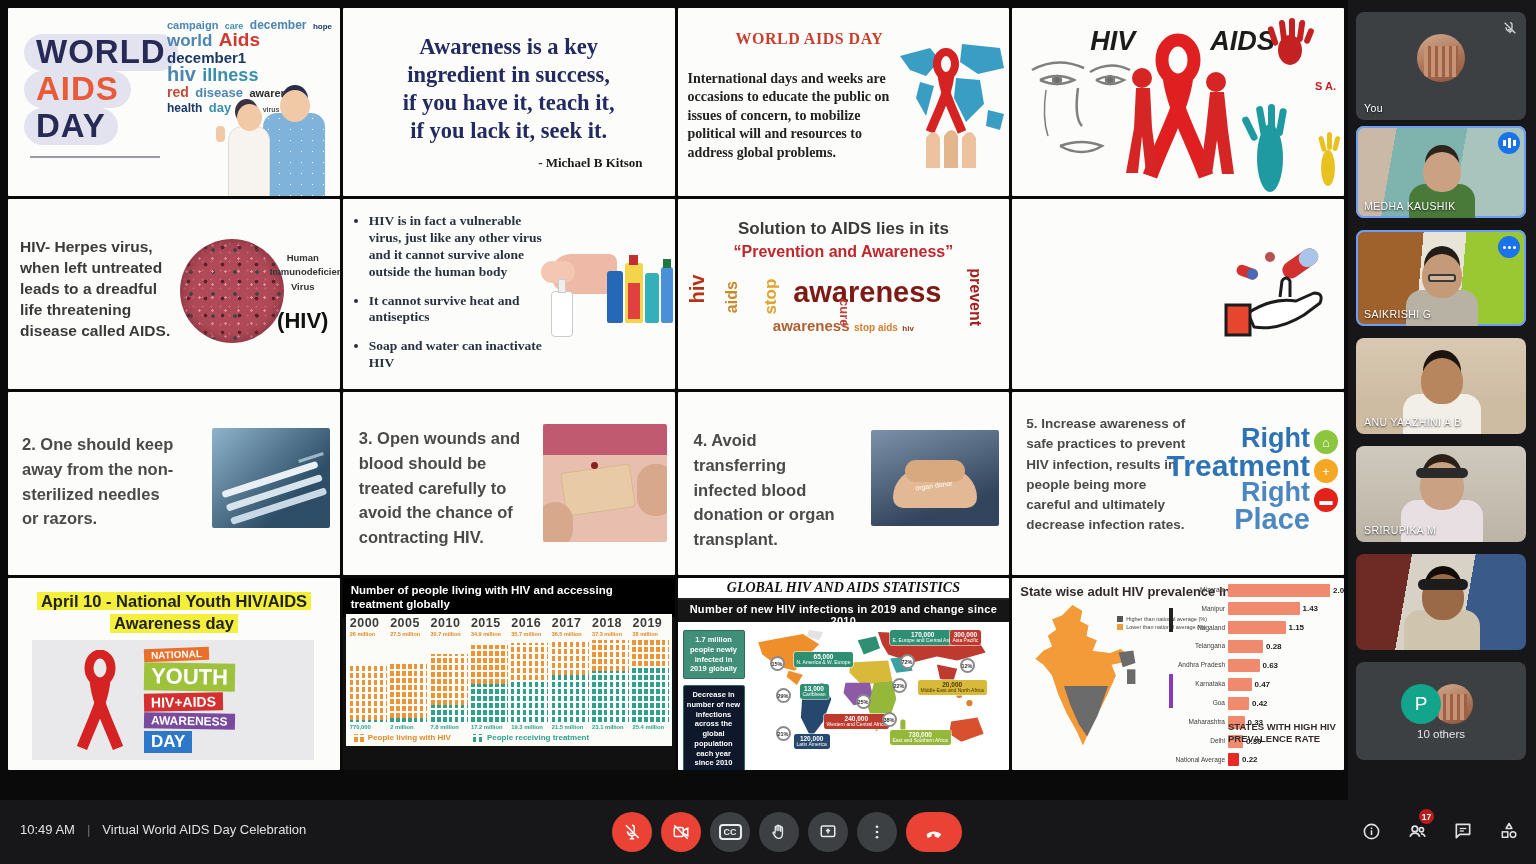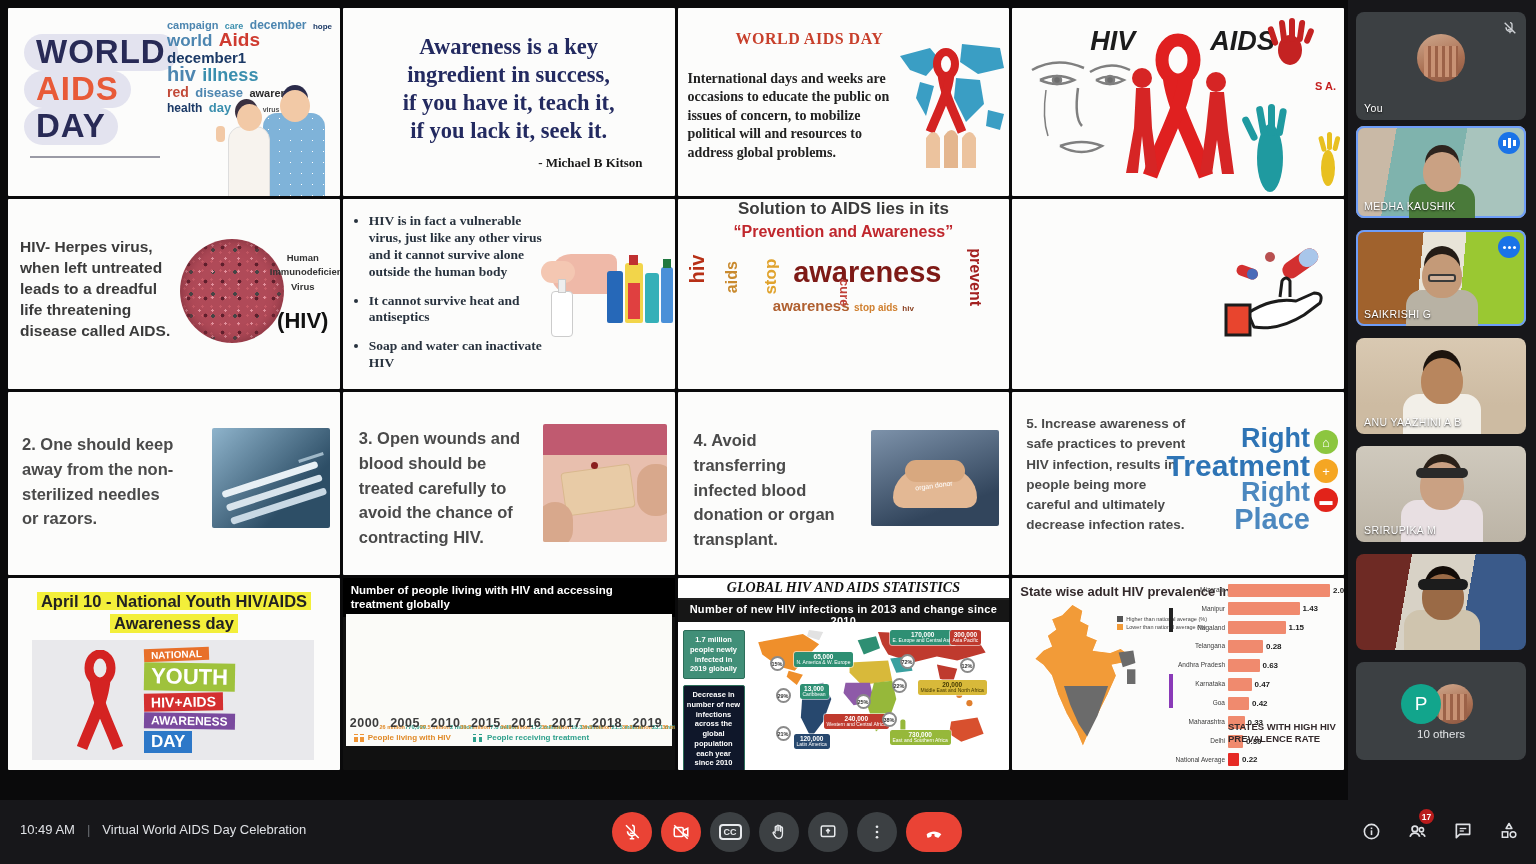--- a/index.html
+++ b/index.html
@@ -28,21 +28,21 @@
 .s4-word{position:absolute;font-weight:700;font-size:27px;color:#1c1c1c;font-style:italic}
 
 .s5-body{position:absolute;left:12px;top:38px;width:158px;font-size:15.5px;font-weight:600;line-height:1.35;color:#3b3b3b}
 .virus{position:absolute;left:172px;top:40px;width:104px;height:104px;border-radius:50%;background-color:#b04a58;background-image:radial-gradient(#5e1f2c 16%,transparent 17%),radial-gradient(#e2909c 13%,transparent 14%),radial-gradient(#454545 11%,transparent 12%),radial-gradient(#c65a66 18%,transparent 19%);background-size:17px 17px,13px 13px,22px 22px,9px 9px;box-shadow:inset 0 0 14px #7a2e3a}
 .s5-right{position:absolute;right:4px;top:52px;width:66px;text-align:center}
 
 .s6-list{position:absolute;left:10px;top:14px;width:198px;font-family:"Liberation Serif",serif;font-weight:700;color:#28323e;font-size:13.5px;line-height:1.25}
 .s6-list li{margin-bottom:12px;margin-left:16px}
 .bottle{position:absolute;border-radius:3px 3px 2px 2px}
 
-.s7{height:100%;text-align:center;}
+.s7{height:100%;text-align:center;padding-top:20px}
 .s7-l1{font-size:17px;font-weight:700;color:#3a3a3a}
 .s7-l2{font-size:16px;font-weight:700;color:#c0272d;margin-top:4px}
 .s7-cloud{margin-top:18px;line-height:.9;position:relative}
 .s7-cloud span{display:inline-block;font-weight:800}
 
 .tip{position:absolute;font-size:16.5px;line-height:1.5;color:#4a4a4a;font-weight:600}
 .photo{position:absolute;border-radius:2px;overflow:hidden}
 
 .s12-right{position:absolute;right:6px;top:34px;display:flex;align-items:flex-start}
 .s12-txt{text-align:right;color:#2e74b5;font-weight:700;line-height:.95}
@@ -50,21 +50,21 @@
 .circ{width:24px;height:24px;border-radius:50%;color:#fff;display:flex;align-items:center;justify-content:center;font-size:13px}
 
 .hl{background:#f3ef3a;color:#222;font-weight:700;font-size:16.5px;padding:0 4px}
 .s13-panel{position:absolute;left:24px;top:62px;width:282px;height:120px;background:#e9e9ec}
 .blockword{display:block;color:#fff;font-weight:800;width:max-content;padding:1px 7px;margin:2px 0}
 
 .s14{background:#111}
 .s14-head{background:#000;color:#fff;font-weight:700;font-size:11.5px;padding:5px 8px;line-height:1.25}
 .s14-body{position:absolute;left:3px;right:3px;top:36px;bottom:24px;background:#fbfbf8}
 .pcols{position:absolute;left:4px;right:2px;top:2px;bottom:16px;display:flex;justify-content:space-between}
-.pcol{width:37px;display:flex;flex-direction:row;align-items:flex-end}
+.pcol{width:37px;display:flex;flex-direction:column;align-items:flex-start}
 .pyear{font-size:12.5px;font-weight:700;color:#3c3c3c;letter-spacing:.5px}
 .ptop{font-size:5.5px;color:#e08a28;font-weight:700;margin-top:1px;white-space:nowrap}
 .pstackwrap{flex:1;display:flex;flex-direction:column;justify-content:flex-end;width:100%}
 .pstack{display:flex;flex-direction:column;width:100%}
 .pp{background-color:#fff}
 .pp-hiv{background-image:repeating-linear-gradient(0deg,transparent 0 5px,#fbfbf8 5px 7px),repeating-linear-gradient(90deg,#ef9434 0 3.5px,transparent 3.5px 6px)}
 .pp-treat{background-image:repeating-linear-gradient(0deg,transparent 0 5px,#fbfbf8 5px 7px),repeating-linear-gradient(90deg,#2fa08c 0 3.5px,transparent 3.5px 6px)}
 .pbot{font-size:5.8px;color:#2fa08c;font-weight:700;margin-top:2px;white-space:nowrap}
 .s14-leg{position:absolute;left:8px;bottom:4px;display:flex;gap:22px;align-items:center}
 .s14-leg .li{display:flex;gap:4px;align-items:center;font-size:8px;font-weight:700}
@@ -468,21 +468,21 @@
         <div class="li" style="color:#2fa08c">
                 <span class="lsw pp-treat"></span>
                 <span>People receiving treatment</span>
               </div>
       </div>
     </div>
   </div>
 
   <div class="slide" style="background:#161616">
     <div class="s15-title">GLOBAL HIV AND AIDS STATISTICS</div>
-    <div class="s15-sub">Number of new HIV infections in 2013 and change since 2010</div>
+    <div class="s15-sub">Number of new HIV infections in 2019 and change since 2010</div>
     <div class="s15-body">
       <div class="abs" style="left:5px;top:8px;width:62px">
         <div class="gbox">1.7 million people newly infected in 2019 globally</div>
         <div class="gbox" style="margin-top:6px;background:#0f172a">Decrease in number of new infections across the global population each year since 2010</div>
 
       </div>
       <svg class="abs" style="left:70px;top:4px" width="258" height="132" viewBox="0 0 250 130">
         <path d="M8 16 L52 8 L68 18 L56 30 L44 44 L28 40 L12 28 Z" fill="#ef8f2b"></path>
         <path d="M38 44 L52 48 L46 58 L36 50 Z" fill="#ef8f2b"></path>
         <path d="M58 4 L72 6 L68 14 L56 10 Z" fill="#e2e2e2"></path>

